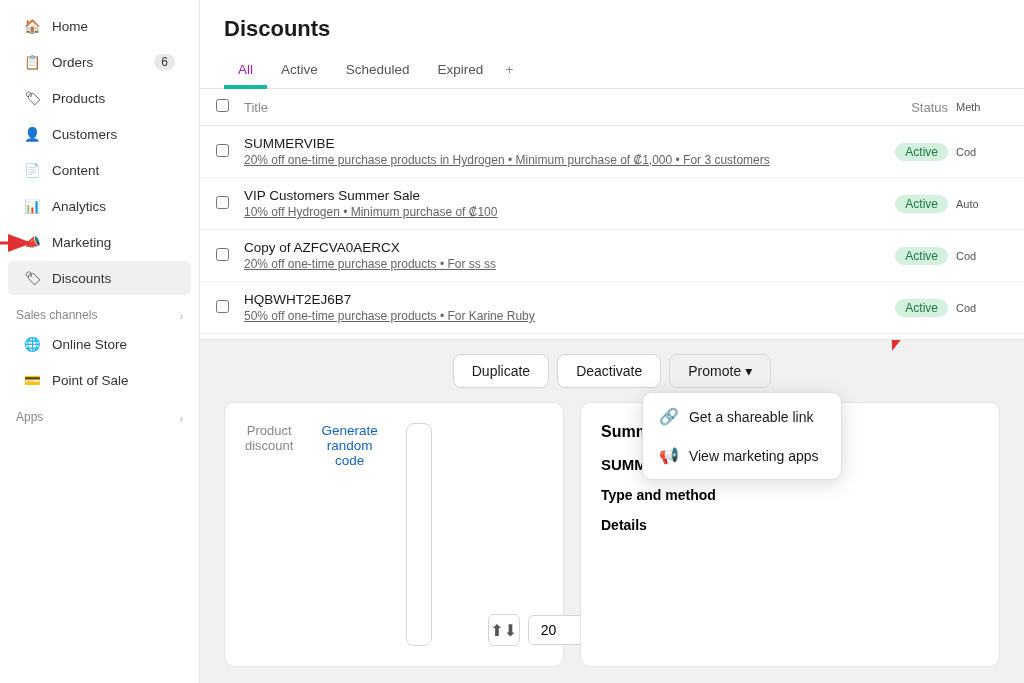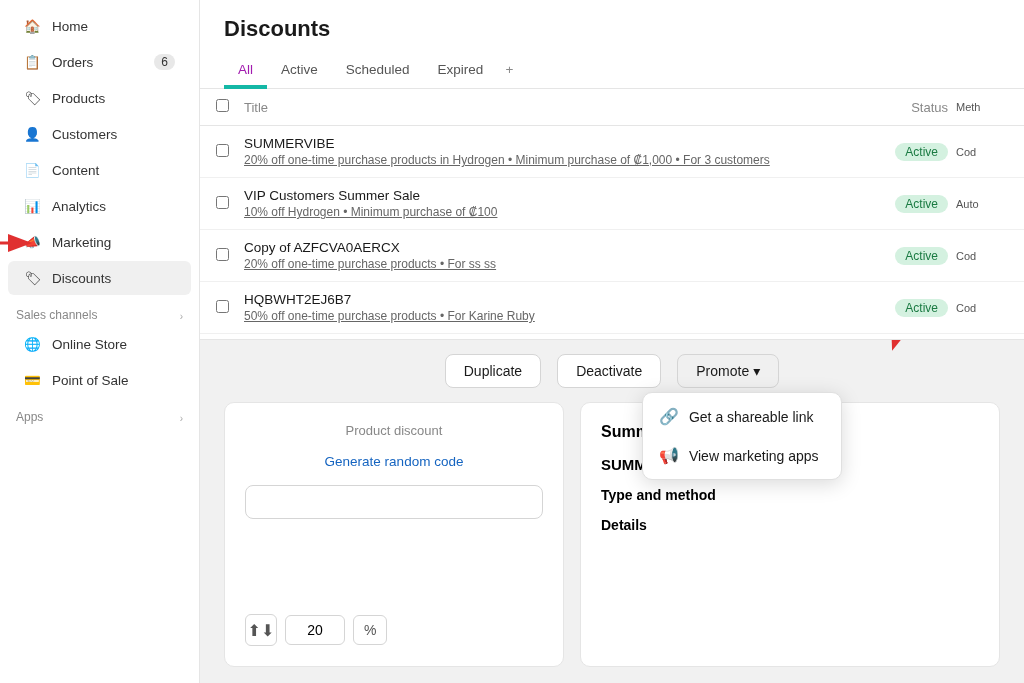--- a/index.html
+++ b/index.html
@@ -133,21 +133,21 @@
       position: relative;
     }
 
     
     .action-bar {
       background: #f1f1f1;
       padding: 14px 40px;
       display: flex;
       align-items: center;
       justify-content: center;
-      gap: 16px;
+      gap: 8px;
     }
     .btn {
       padding: 8px 18px;
       border-radius: 8px;
       font-size: 14px;
       cursor: pointer;
       border: 1px solid #d5d5d5;
       background: #fff;
       color: #1a1a1a;
       font-weight: 500;
@@ -170,22 +170,22 @@
       overflow: hidden;
     }
     .left-panel {
       background: #fff;
       border-radius: 10px;
       padding: 20px;
       width: 340px;
       flex-shrink: 0;
       border: 1px solid #e5e5e5;
       display: flex;
-      flex-direction: column;
-      gap: 16px;
+      flex-direction: row;
+      gap: 28px;
     }
     .left-panel-title {
       color: #888;
       font-size: 13px;
       text-align: center;
     }
     .generate-link {
       color: #1564c0;
       font-size: 13.5px;
       cursor: pointer;
@@ -218,21 +218,21 @@
       background: #fff;
       font-size: 16px;
       color: #555;
     }
     .stepper-val {
       border: 1px solid #d5d5d5;
       border-radius: 6px;
       padding: 6px 12px;
       font-size: 14px;
       width: 60px;
-      text-align: center;
+      text-align: left;
     }
     .stepper-pct {
       border: 1px solid #d5d5d5;
       border-radius: 6px;
       padding: 6px 10px;
       font-size: 14px;
       color: #555;
     }
 
     .right-panel {

